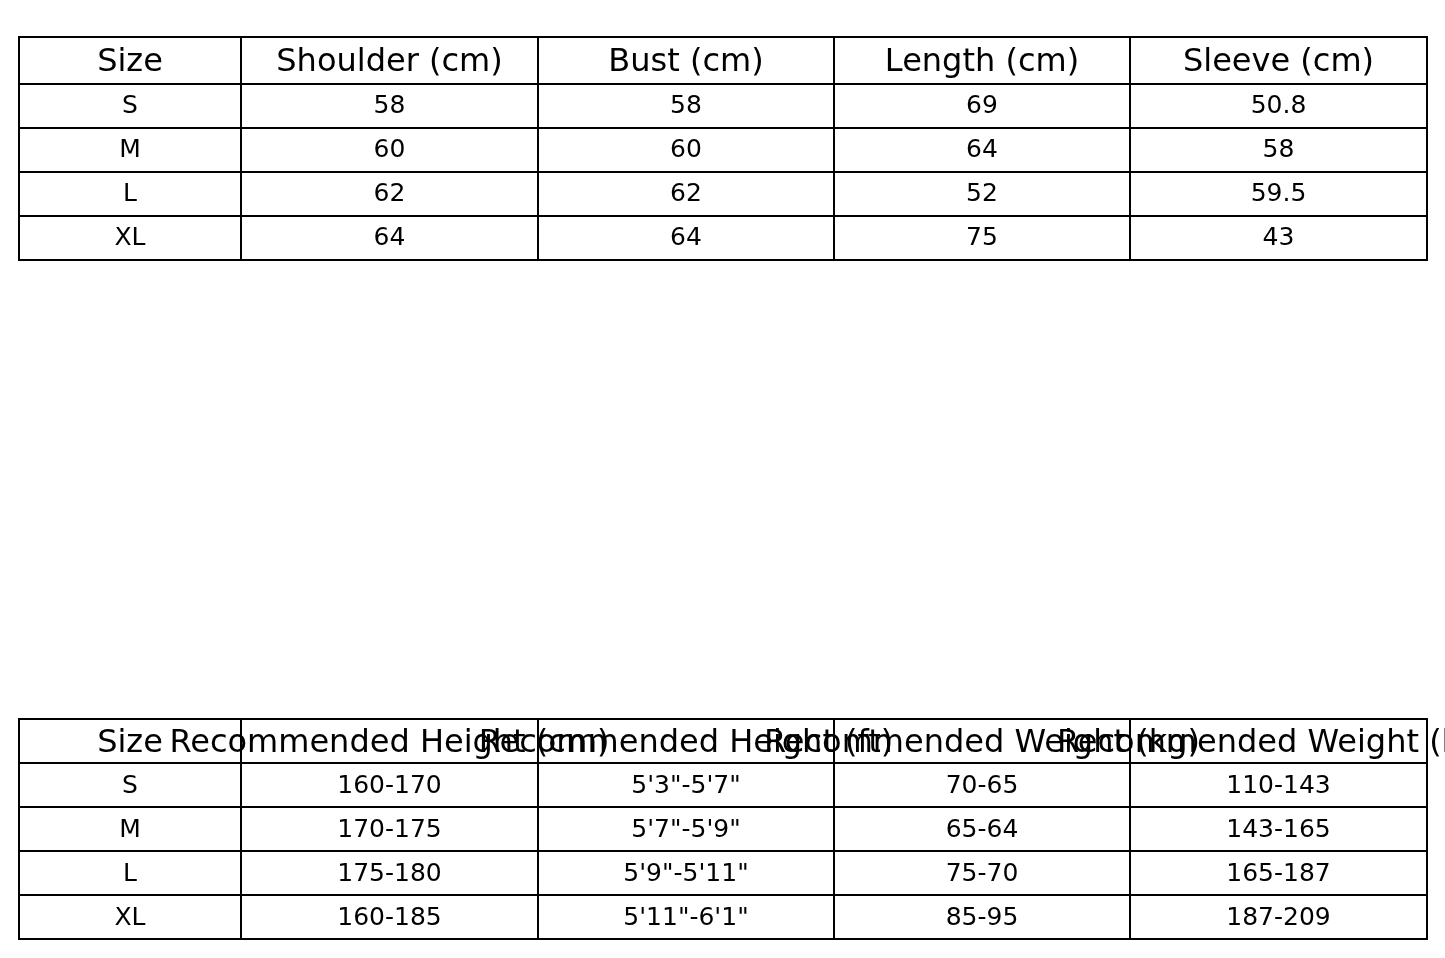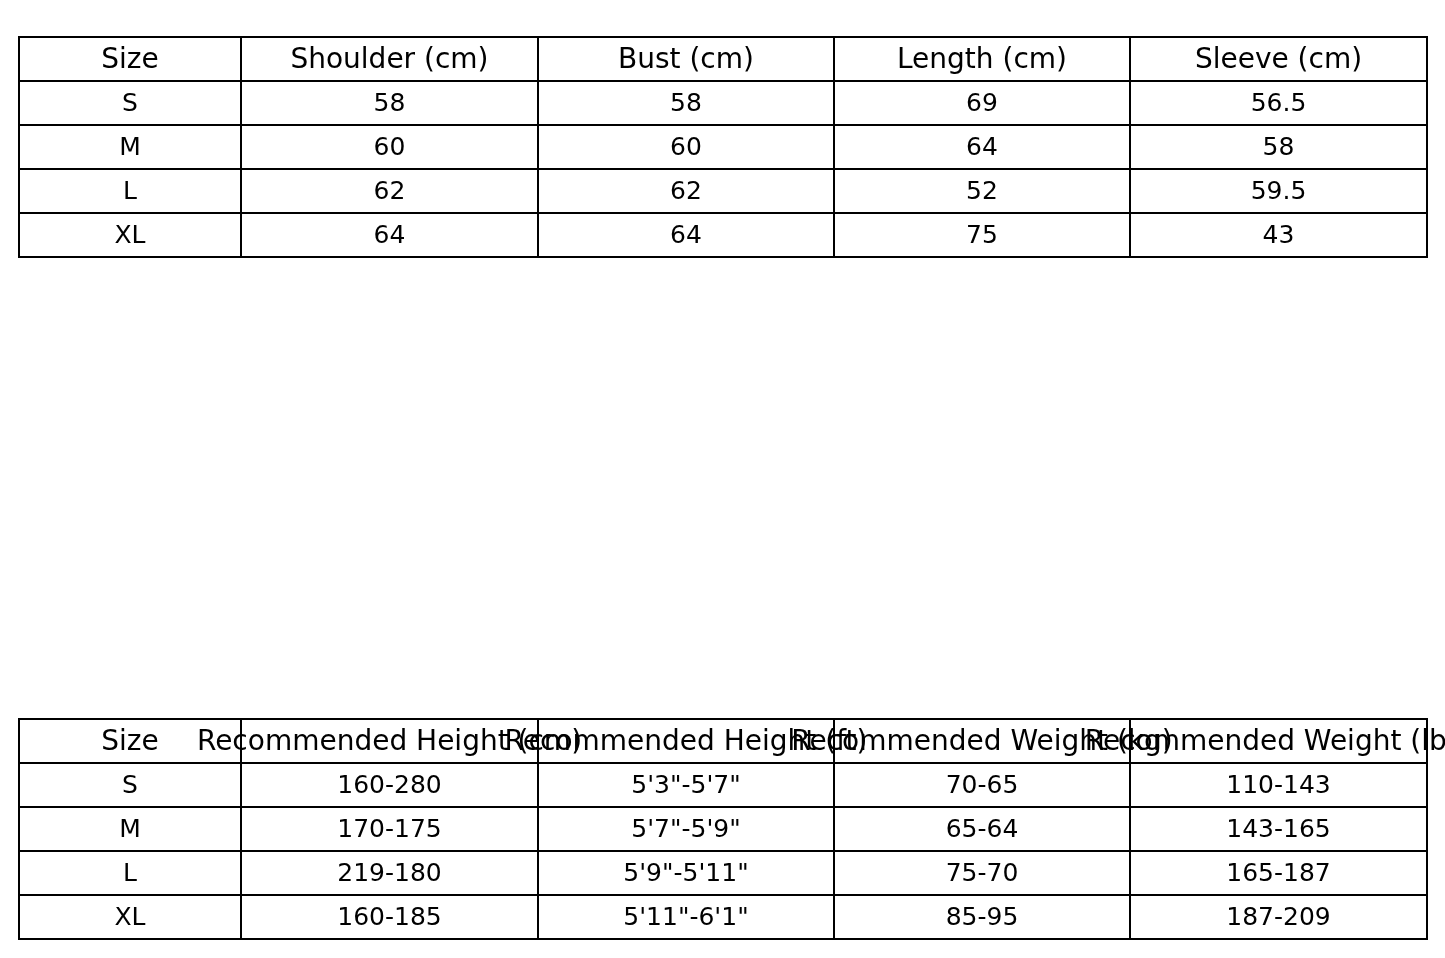--- a/index.html
+++ b/index.html
@@ -34,21 +34,21 @@
     text-align: center;
     vertical-align: middle;
     font-size: 25px;
     line-height: 1.15;
     padding: 4px 2px;
     white-space: nowrap;
     overflow: visible;
   }
 
   table.size-table tr.header-row td {
-    font-size: 28px;
+    font-size: 32px;
   }
 
   
   #table-measurements {
     left: 18px;
     top: 36px;
     width: 1408px;
   }
   #table-measurements td { height: 34px; }
   #table-measurements col.c0 { width: 222px; }
@@ -103,21 +103,21 @@
         <td>Shoulder (cm)</td>
         <td>Bust (cm)</td>
         <td>Length (cm)</td>
         <td>Sleeve (cm)</td>
       </tr>
       <tr>
         <td>S</td>
         <td>58</td>
         <td>58</td>
         <td>69</td>
-        <td>56.5</td>
+        <td>50.8</td>
       </tr>
       <tr>
         <td>M</td>
         <td>60</td>
         <td>60</td>
         <td>64</td>
         <td>58</td>
       </tr>
       <tr>
         <td>L</td>
@@ -157,35 +157,35 @@
           </td>
         <td>
             <span class="hdr">Recommended Weight (kg)</span>
           </td>
         <td>
             <span class="hdr">Recommended Weight (lbs)</span>
           </td>
       </tr>
       <tr>
         <td>S</td>
-        <td>160-280</td>
+        <td>160-170</td>
         <td>5'3"-5'7"</td>
         <td>70-65</td>
         <td>110-143</td>
       </tr>
       <tr>
         <td>M</td>
         <td>170-175</td>
         <td>5'7"-5'9"</td>
         <td>65-64</td>
         <td>143-165</td>
       </tr>
       <tr>
         <td>L</td>
-        <td>219-180</td>
+        <td>175-180</td>
         <td>5'9"-5'11"</td>
         <td>75-70</td>
         <td>165-187</td>
       </tr>
       <tr>
         <td>XL</td>
         <td>160-185</td>
         <td>5'11"-6'1"</td>
         <td>85-95</td>
         <td>187-209</td>

